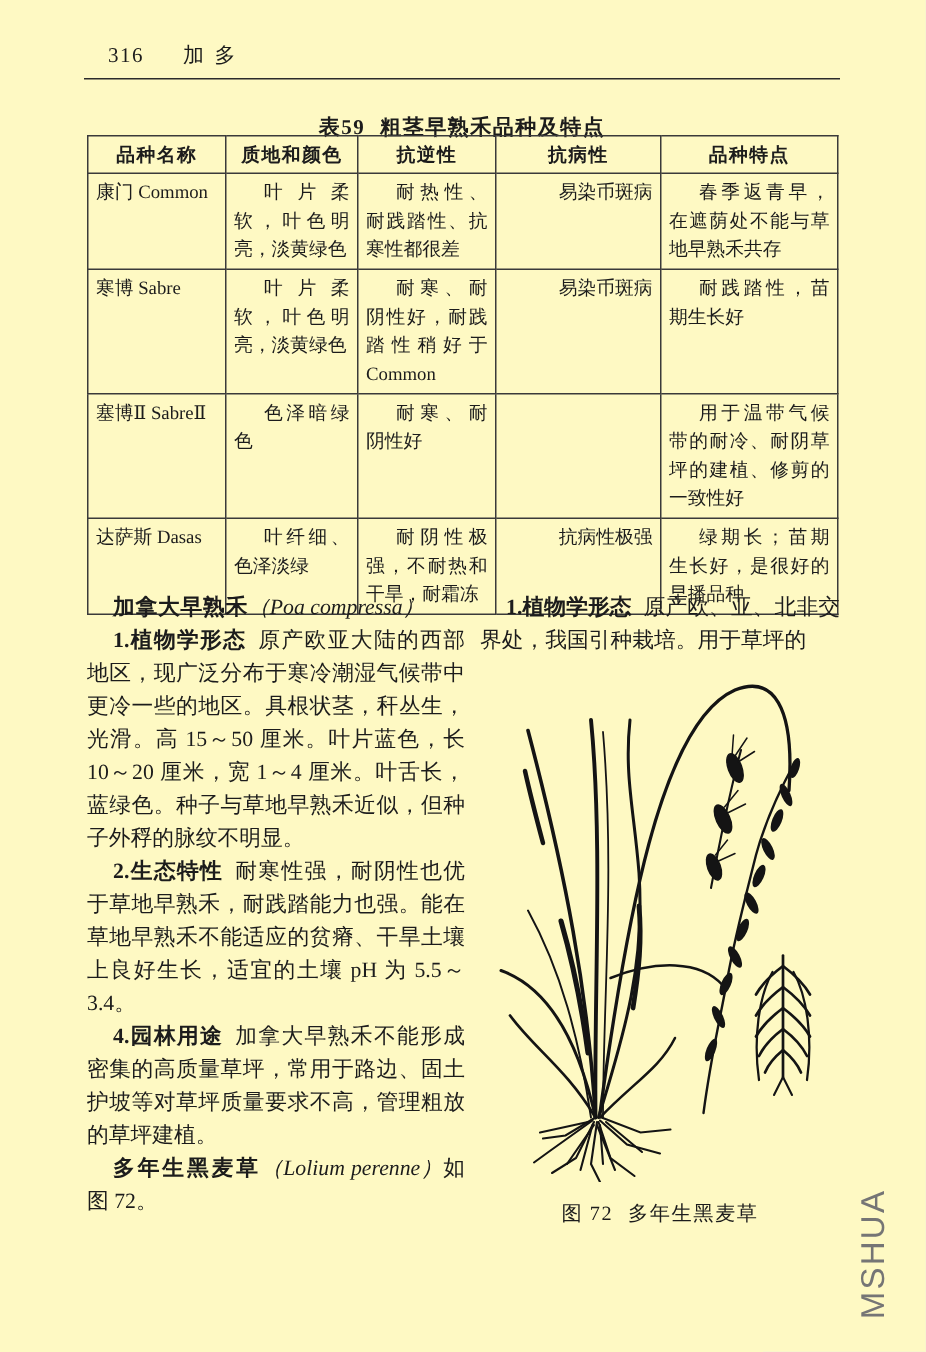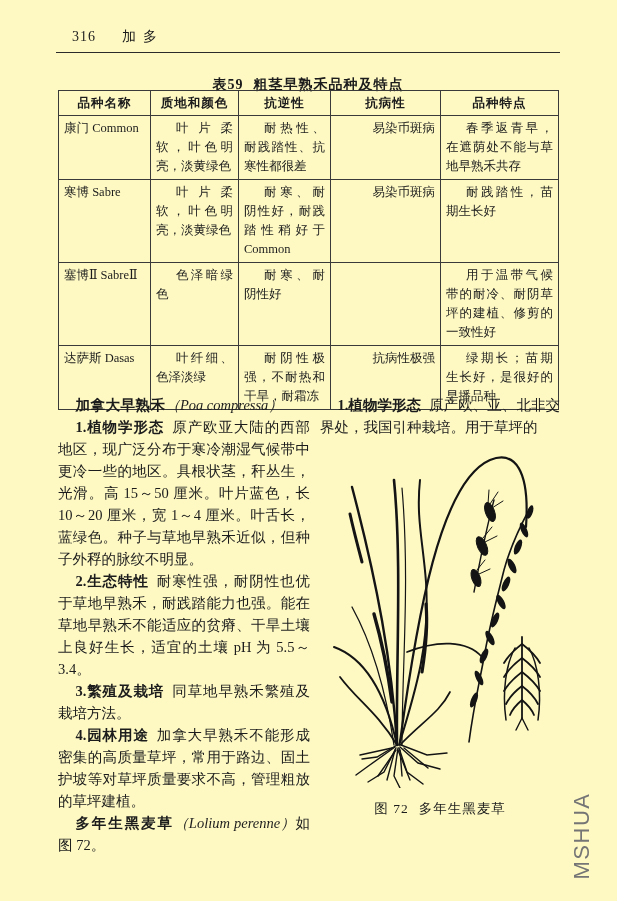--- a/index.html
+++ b/index.html
@@ -158,21 +158,20 @@
         <td class="cell-par">绿期长；苗期生长好，是很好的早播品种</td>
       </tr>
     </tbody>
   </table>
 
   <div class="columns">
     <div class="col-left">
       <p class="species-head"><span>加拿大早熟禾</span><span class="latin">（Poa compressa）</span></p>
       <p><span class="p-label">1.植物学形态</span><span>原产欧亚大陆的西部地区，现广泛分布于寒冷潮湿气候带中更冷一些的地区。具根状茎，秆丛生，光滑。高 15～50 厘米。叶片蓝色，长 10～20 厘米，宽 1～4 厘米。叶舌长，蓝绿色。种子与草地早熟禾近似，但种子外稃的脉纹不明显。</span></p>
       <p><span class="p-label">2.生态特性</span><span>耐寒性强，耐阴性也优于草地早熟禾，耐践踏能力也强。能在草地早熟禾不能适应的贫瘠、干旱土壤上良好生长，适宜的土壤 pH 为 5.5～3.4。</span></p>
-      <p><span class="p-label">3.繁殖及栽培</span><span>同草地早熟禾繁殖及栽培方法。</span></p>
       <p><span class="p-label">4.园林用途</span><span>加拿大早熟禾不能形成密集的高质量草坪，常用于路边、固土护坡等对草坪质量要求不高，管理粗放的草坪建植。</span></p>
       <p class="species2"><span class="sp2-name">多年生黑麦草</span><span class="latin">（Lolium perenne）</span><span>如图 72。</span></p>
     </div>
 
     <div class="col-right">
       <p><span class="p-label">1.植物学形态</span><span>原产欧、亚、北非交界处，我国引种栽培。用于草坪的</span></p>
 
       <figure class="plant-figure">
         <svg class="plant-svg" width="240" height="346" viewBox="0 0 240 346" fill="none" stroke="#141414" stroke-linecap="round">
 

